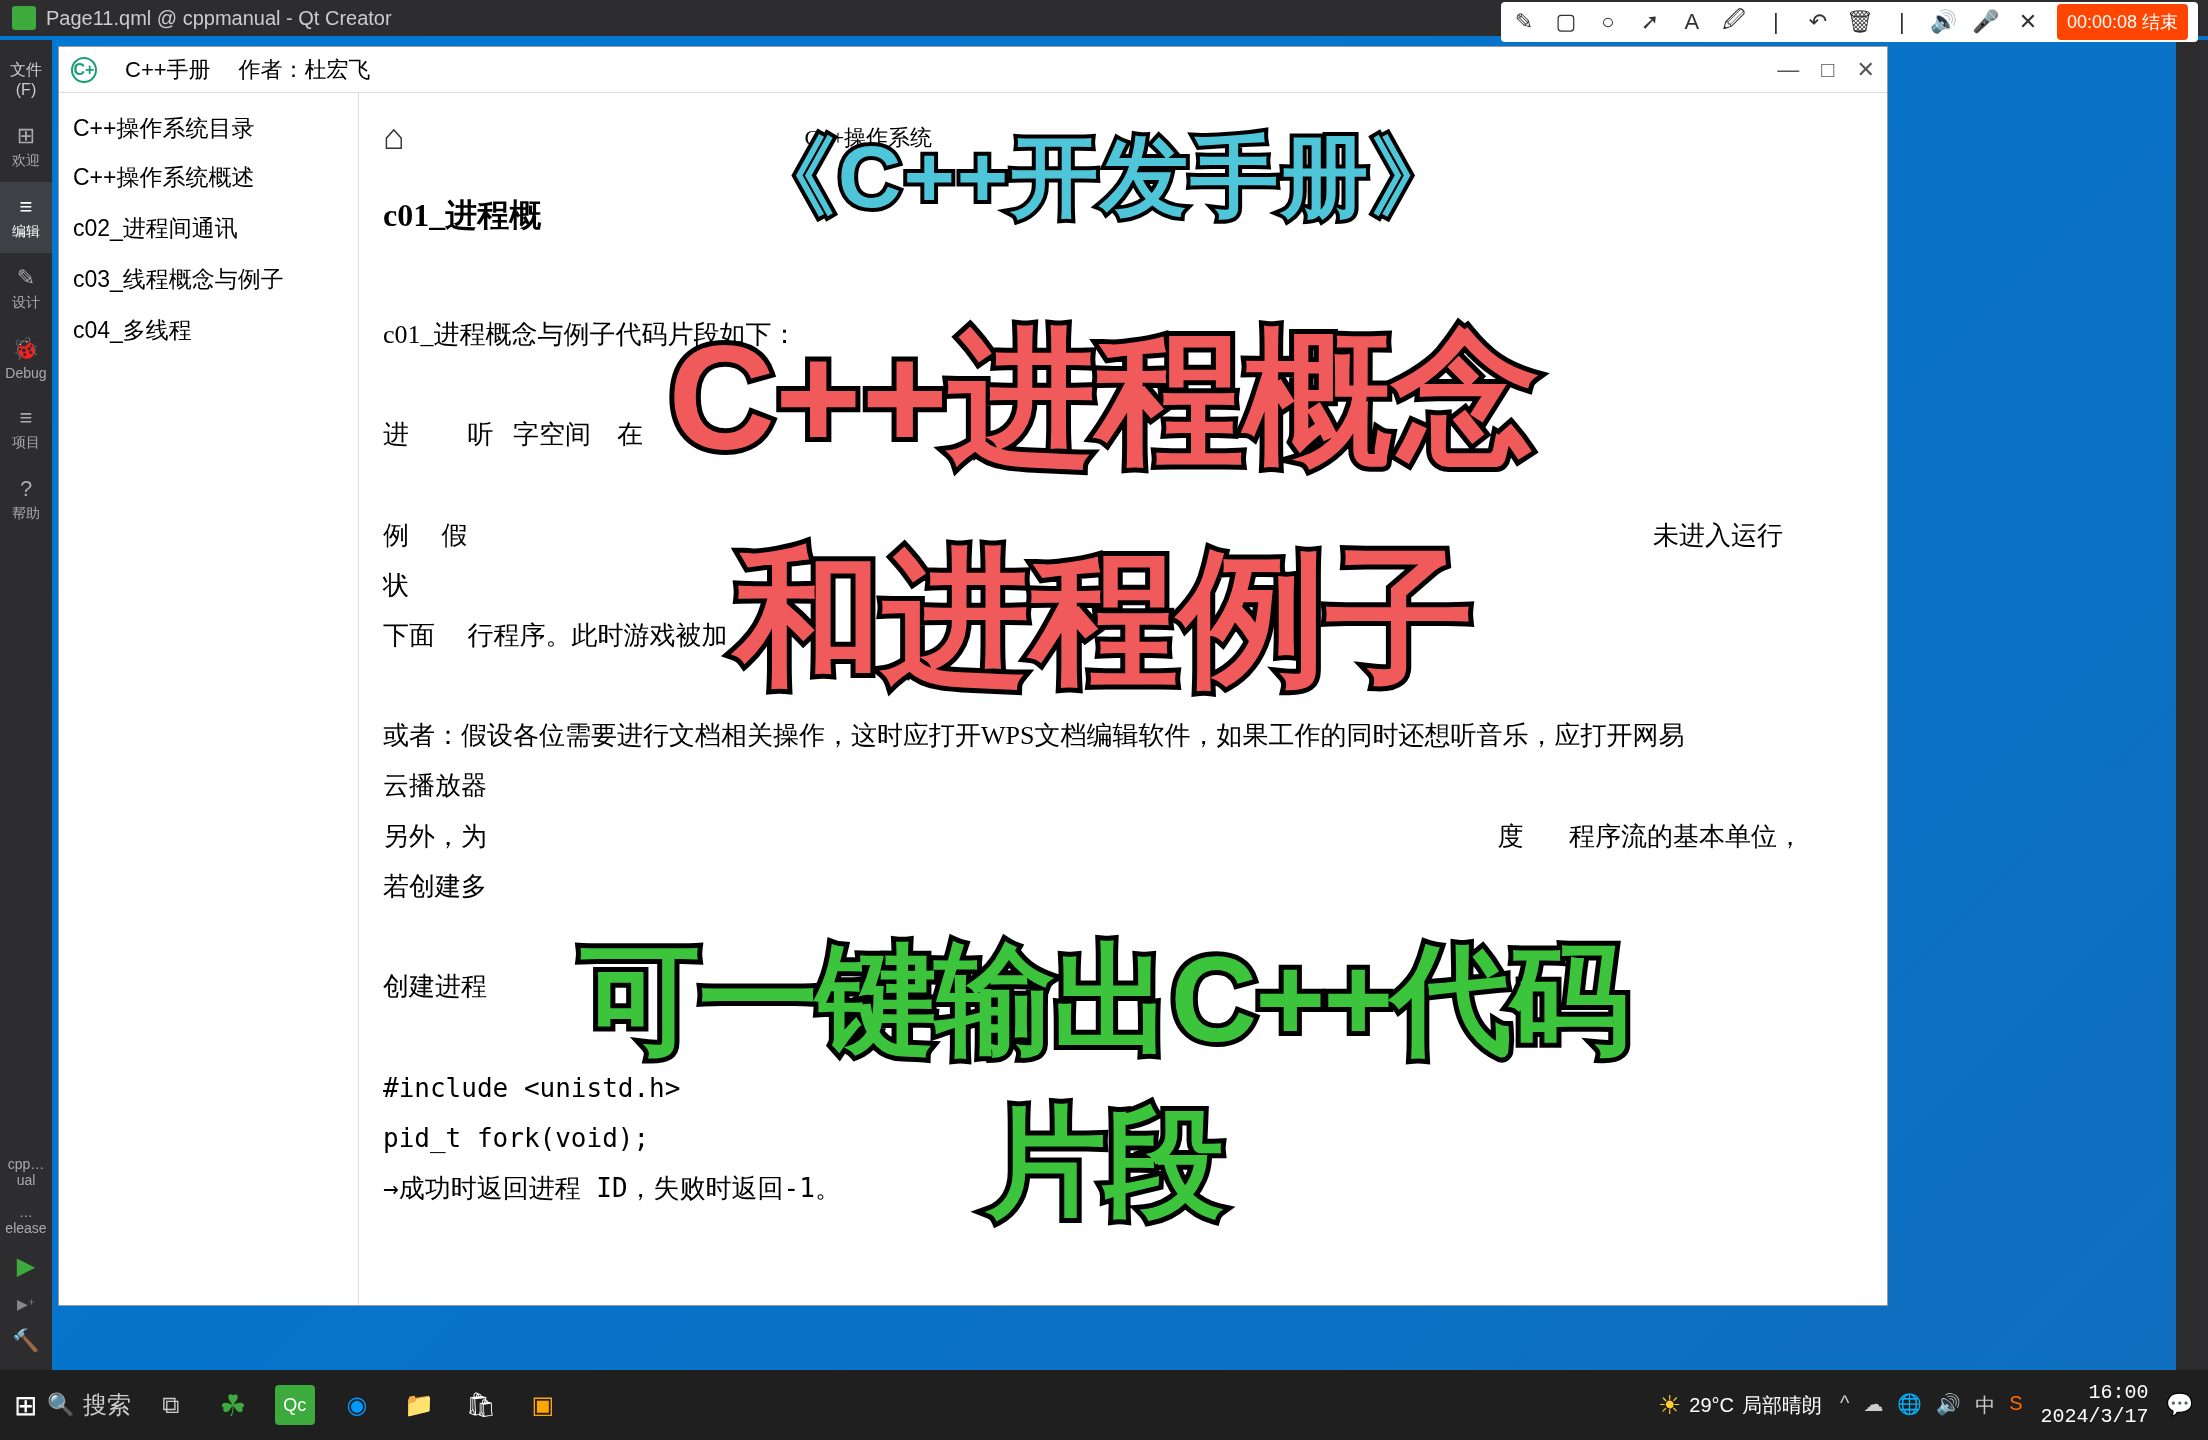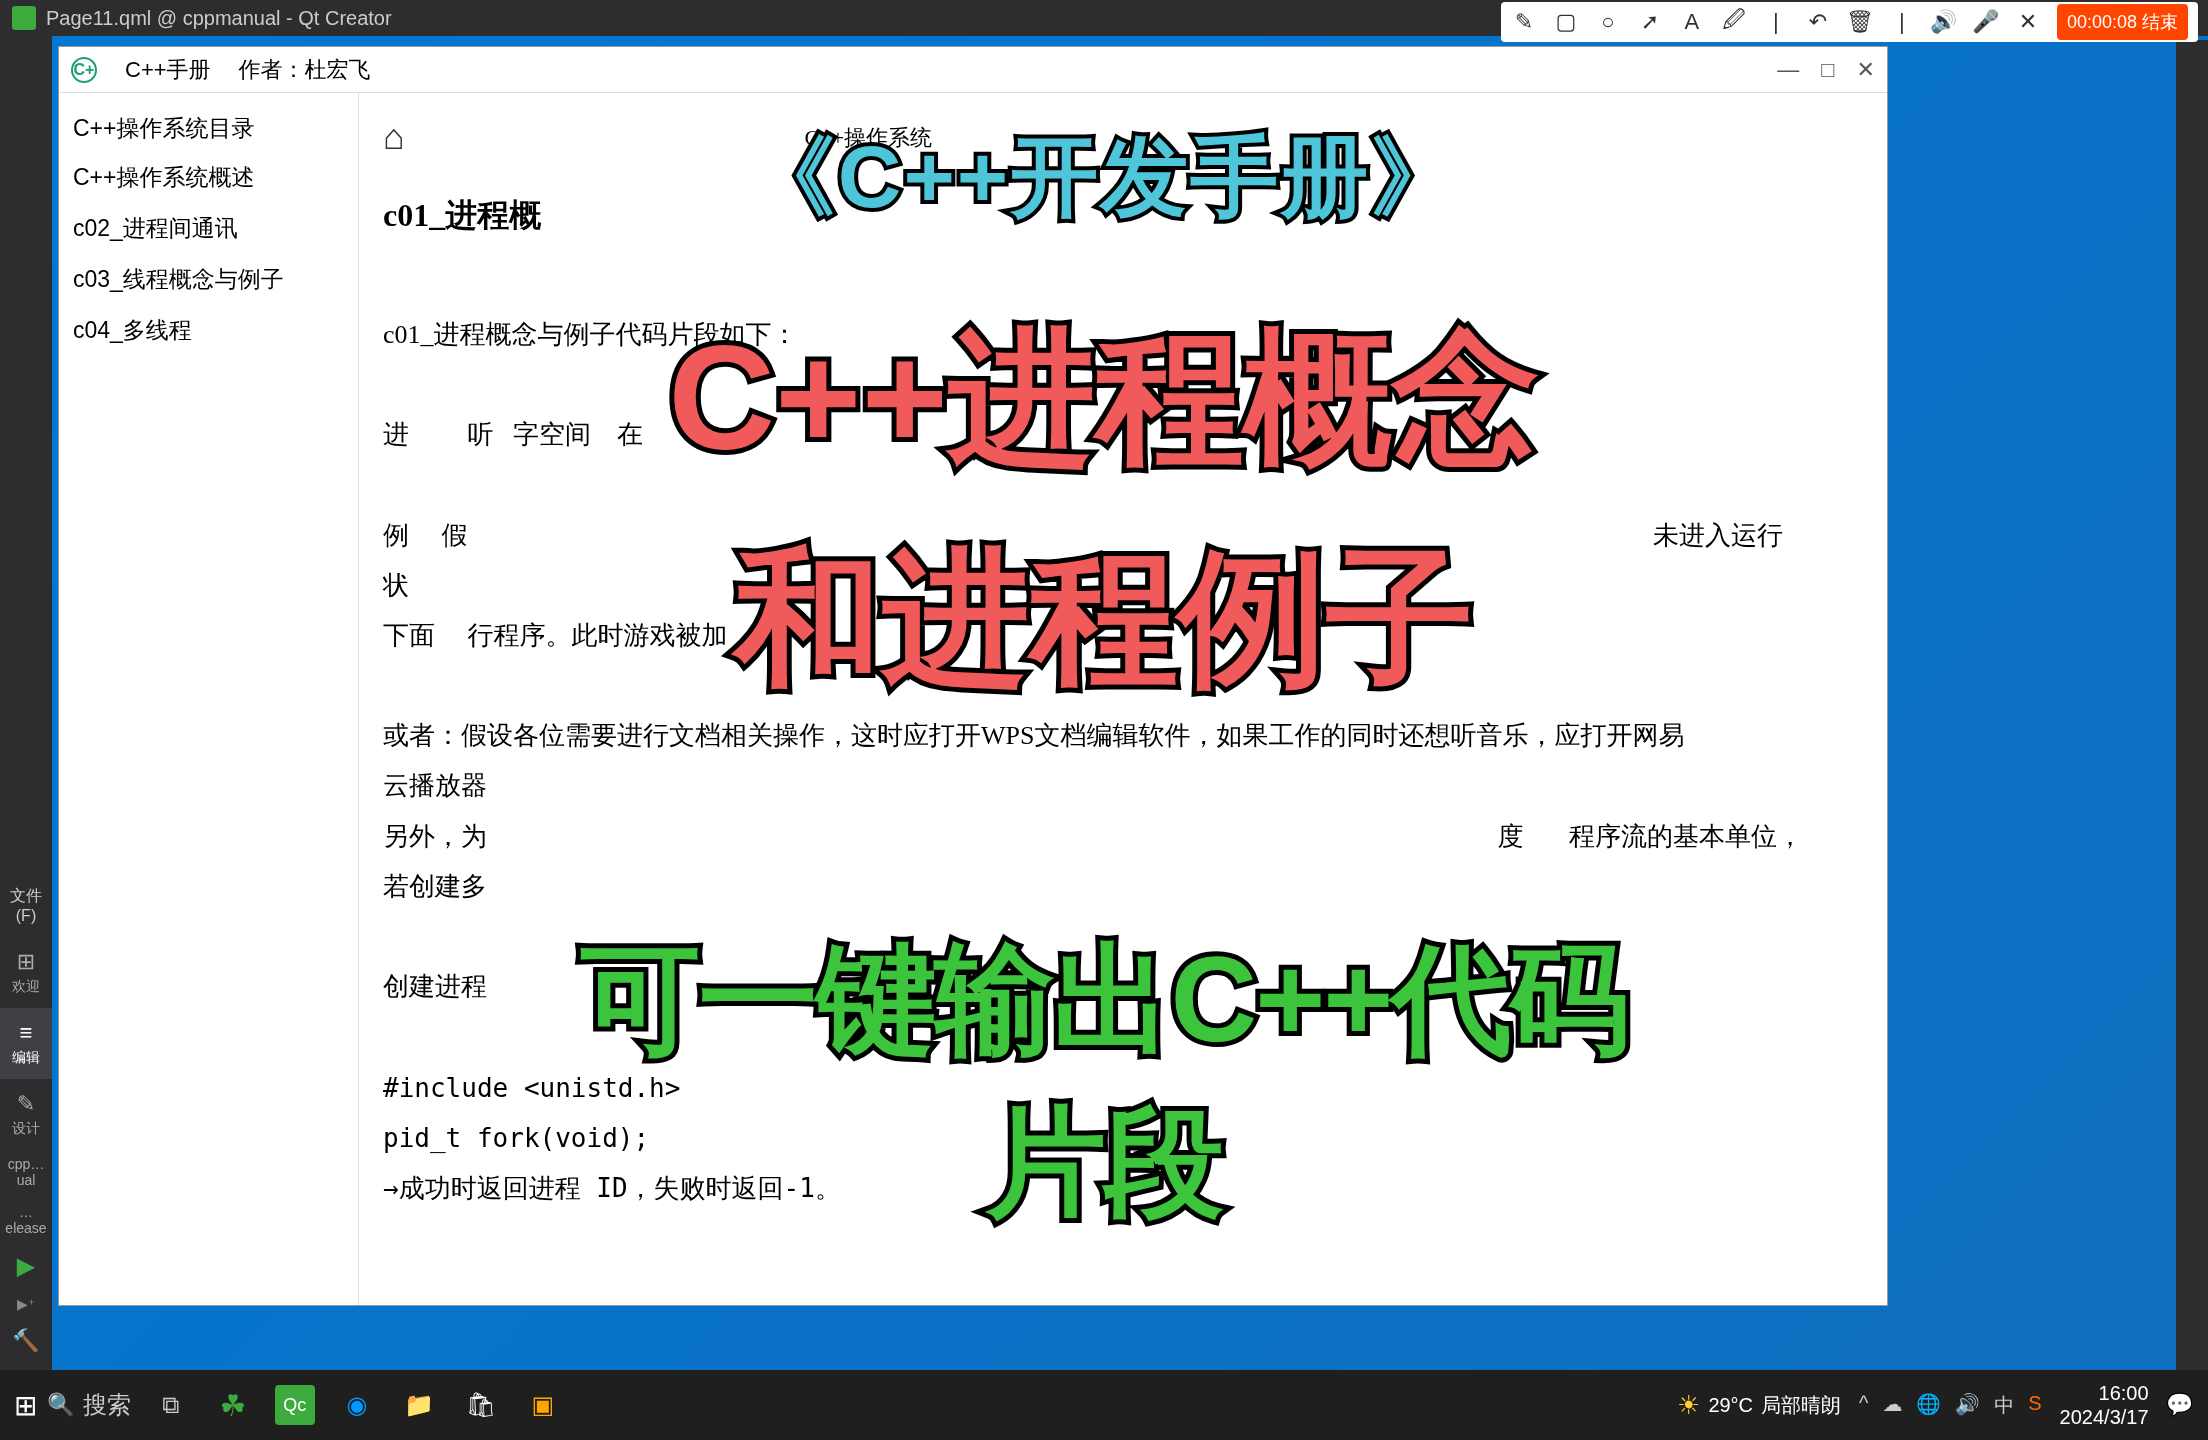--- a/index.html
+++ b/index.html
@@ -44,26 +44,25 @@
   width: 26px; height: 26px;
   display: flex; align-items: center; justify-content: center;
   color: #333; font-size: 22px; cursor: pointer;
 }
 .rec-timer {
   background: #ff4500; color: #fff; padding: 6px 10px;
   border-radius: 4px; font-size: 18px; text-align: center;
 }
 
 .qc-sidebar {
-  position: absolute; left: 0; top: 31px;
+  position: absolute; left: 0; top: 40px;
   width: 52px; height: calc(100% - 110px);
   background: #2d2d30;
   display: flex; flex-direction: column;
   padding-top: 8px;
-  justify-content: flex-end;
 }
 .qc-sidebar .sitem {
   color: #aaa; font-size: 14px; text-align: center;
   padding: 12px 2px; cursor: pointer;
 }
 .qc-sidebar .sitem.active { background: #3f3f46; color: #fff; }
 .qc-sidebar .sicon { display: block; font-size: 22px; margin-bottom: 3px; }
 
 .qc-sidebar-bottom {
   position: absolute; left: 0; bottom: 70px;
@@ -193,21 +192,21 @@
 .taskbar .tb-icon.store { color: #fff; }
 .taskbar .tb-icon.vm { color: #ffa500; }
 .taskbar .tb-icon.qc { background: #3daa3d; border-radius: 4px; font-size: 18px; color: #fff;}
 .taskbar .clover { color: #3daa3d; font-size: 30px; }
 .taskbar-right {
   margin-left: auto; display: flex; align-items: center; gap: 18px;
   font-size: 20px;
 }
 .taskbar-right .weather { display: flex; align-items: center; gap: 8px; }
 .taskbar-right .sun { color: #ffcc33; font-size: 26px; }
-.taskbar-right .clock { text-align: right; line-height: 1.2; font-size: 20px; }
+.taskbar-right .clock { text-align: right; line-height: 1.2; font-size: 20px; font-family: Liberation Mono, monospace; }
 .taskbar-right .tray { display: flex; gap: 14px; font-size: 20px; color: #ccc; }
 </style>
 </head>
 <body>
 
 <div class="desktop">
 
   <div class="qc-titlebar">
     <span class="qc-icon"></span>
     <span>Page11.qml @ cppmanual - Qt Creator</span>

